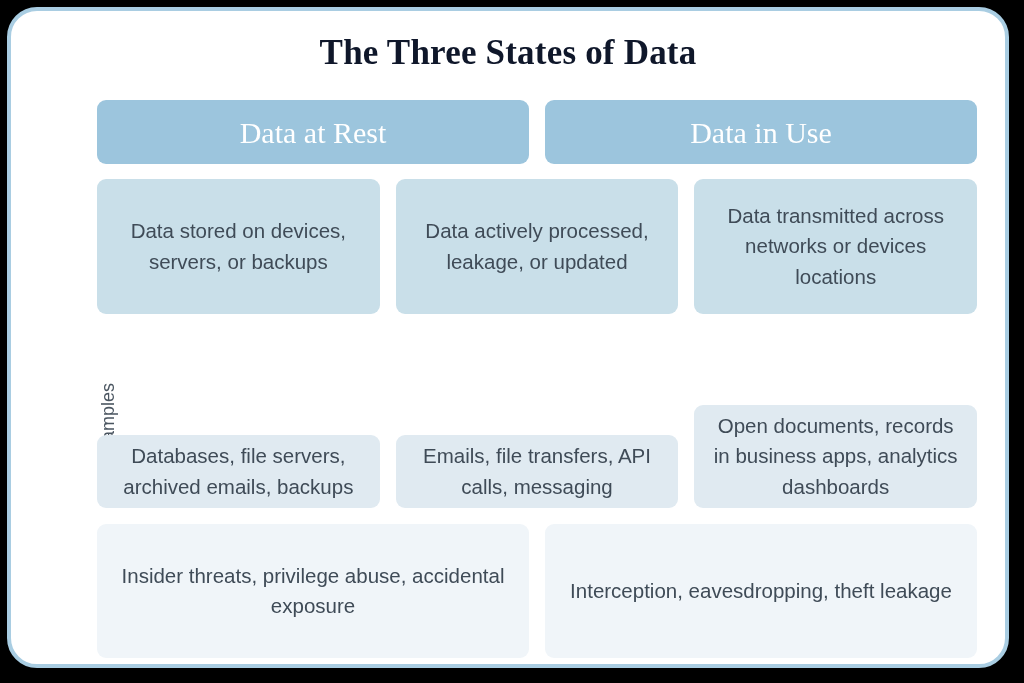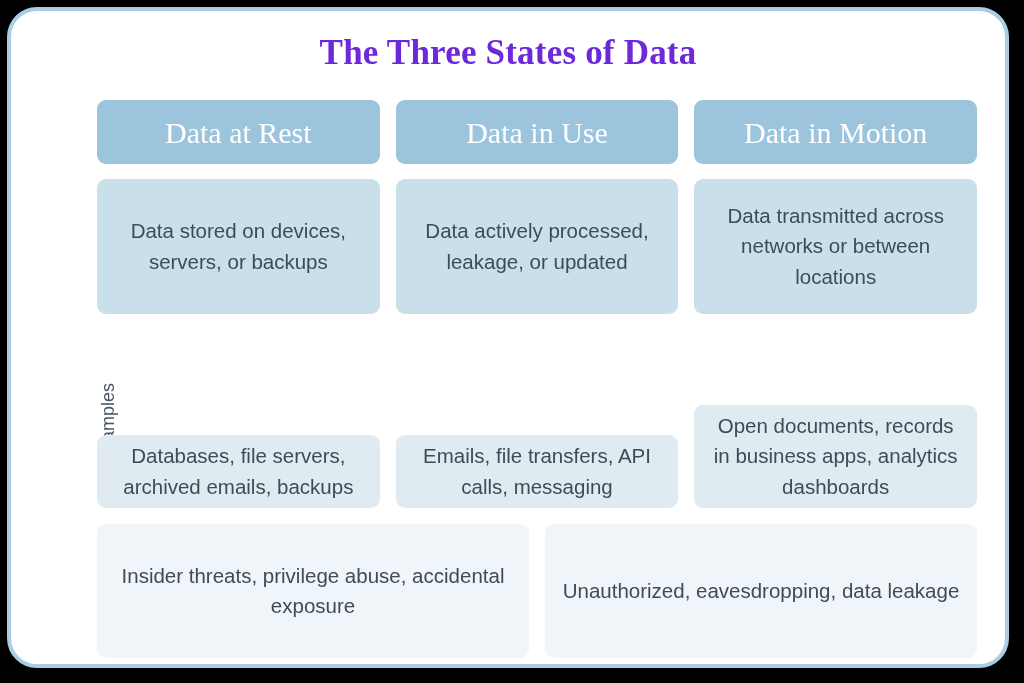--- a/index.html
+++ b/index.html
@@ -31,21 +31,21 @@
   #page-title {
     position: absolute;
     left: 0;
     top: 22px;
     width: 100%;
     text-align: center;
     font-family: "Liberation Serif", "DejaVu Serif", serif;
     font-weight: bold;
     font-size: 35px;
     letter-spacing: 0.2px;
-    color: #6d28d9;
+    color: #0f172a;
   }
 
   
   #matrix {
     position: absolute;
     left: 86px;
     top: 81px;
     width: 880px;
     height: 565px;
   }
@@ -115,34 +115,33 @@
 
   <div id="matrix">
 
     <div class="row-label" id="label-definition">Definition</div>
     <div class="row-label" id="label-examples">Examples</div>
     <div class="row-label" id="label-risks">Risks</div>
 
     <div class="row" id="header-row">
       <div class="cell header-cell">Data at Rest</div>
       <div class="cell header-cell">Data in Use</div>
-      <div class="cell header-cell">Data in Motion</div>
     </div>
 
     <div class="row" id="row-definition">
       <div class="cell body-cell tone-definition">Data stored on devices, servers, or backups</div>
       <div class="cell body-cell tone-definition">Data actively processed, leakage, or updated</div>
-      <div class="cell body-cell tone-definition">Data transmitted across networks or between locations</div>
+      <div class="cell body-cell tone-definition">Data transmitted across networks or devices locations</div>
     </div>
 
     <div class="row" id="row-examples">
       <div class="cell body-cell tone-examples">Databases, file servers, archived emails, backups</div>
       <div class="cell body-cell tone-examples">Emails, file transfers, API calls, messaging</div>
       <div class="cell body-cell tone-examples">Open documents, records in business apps, analytics dashboards</div>
     </div>
 
     <div class="row" id="row-risks">
       <div class="cell body-cell tone-risks">Insider threats, privilege abuse, accidental exposure</div>
-      <div class="cell body-cell tone-risks">Unauthorized, eavesdropping, data leakage</div>
+      <div class="cell body-cell tone-risks">Interception, eavesdropping, theft leakage</div>
     </div>
 
   </div>
 </div>
 
 </body></html>

